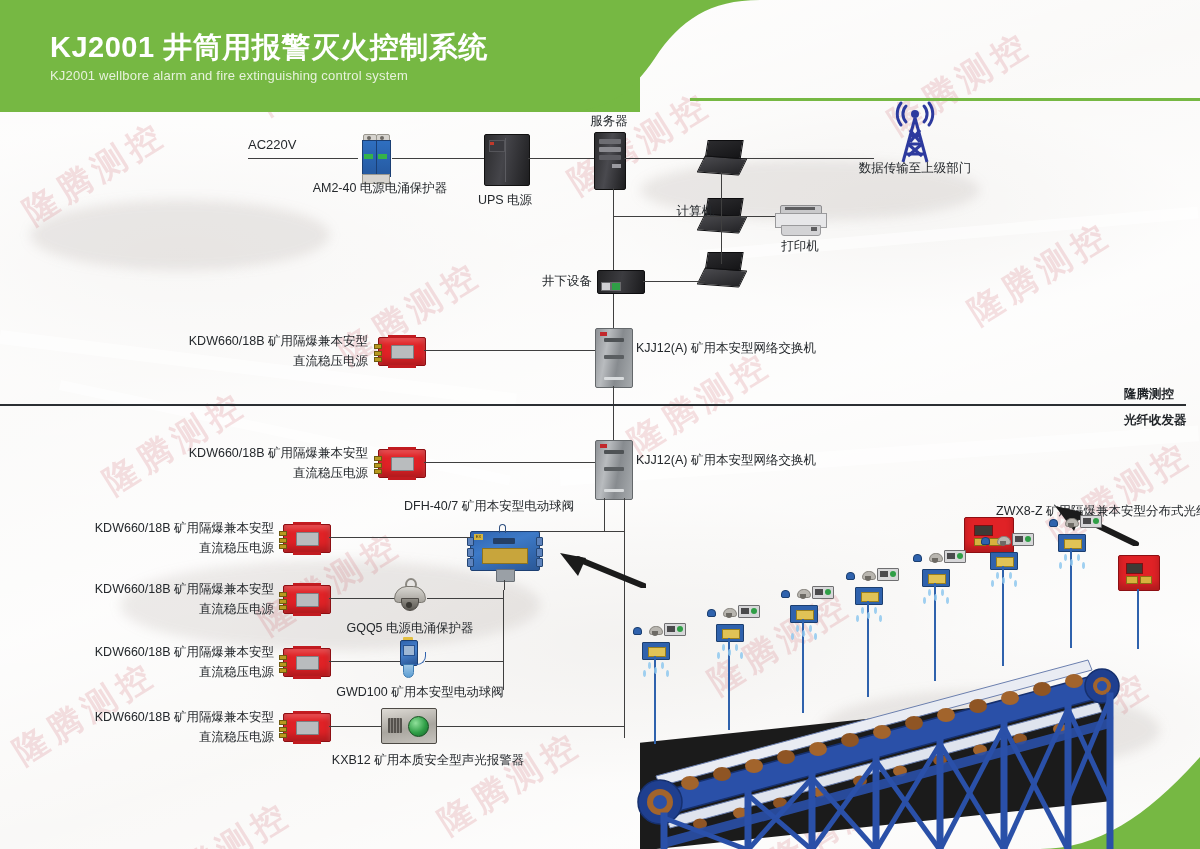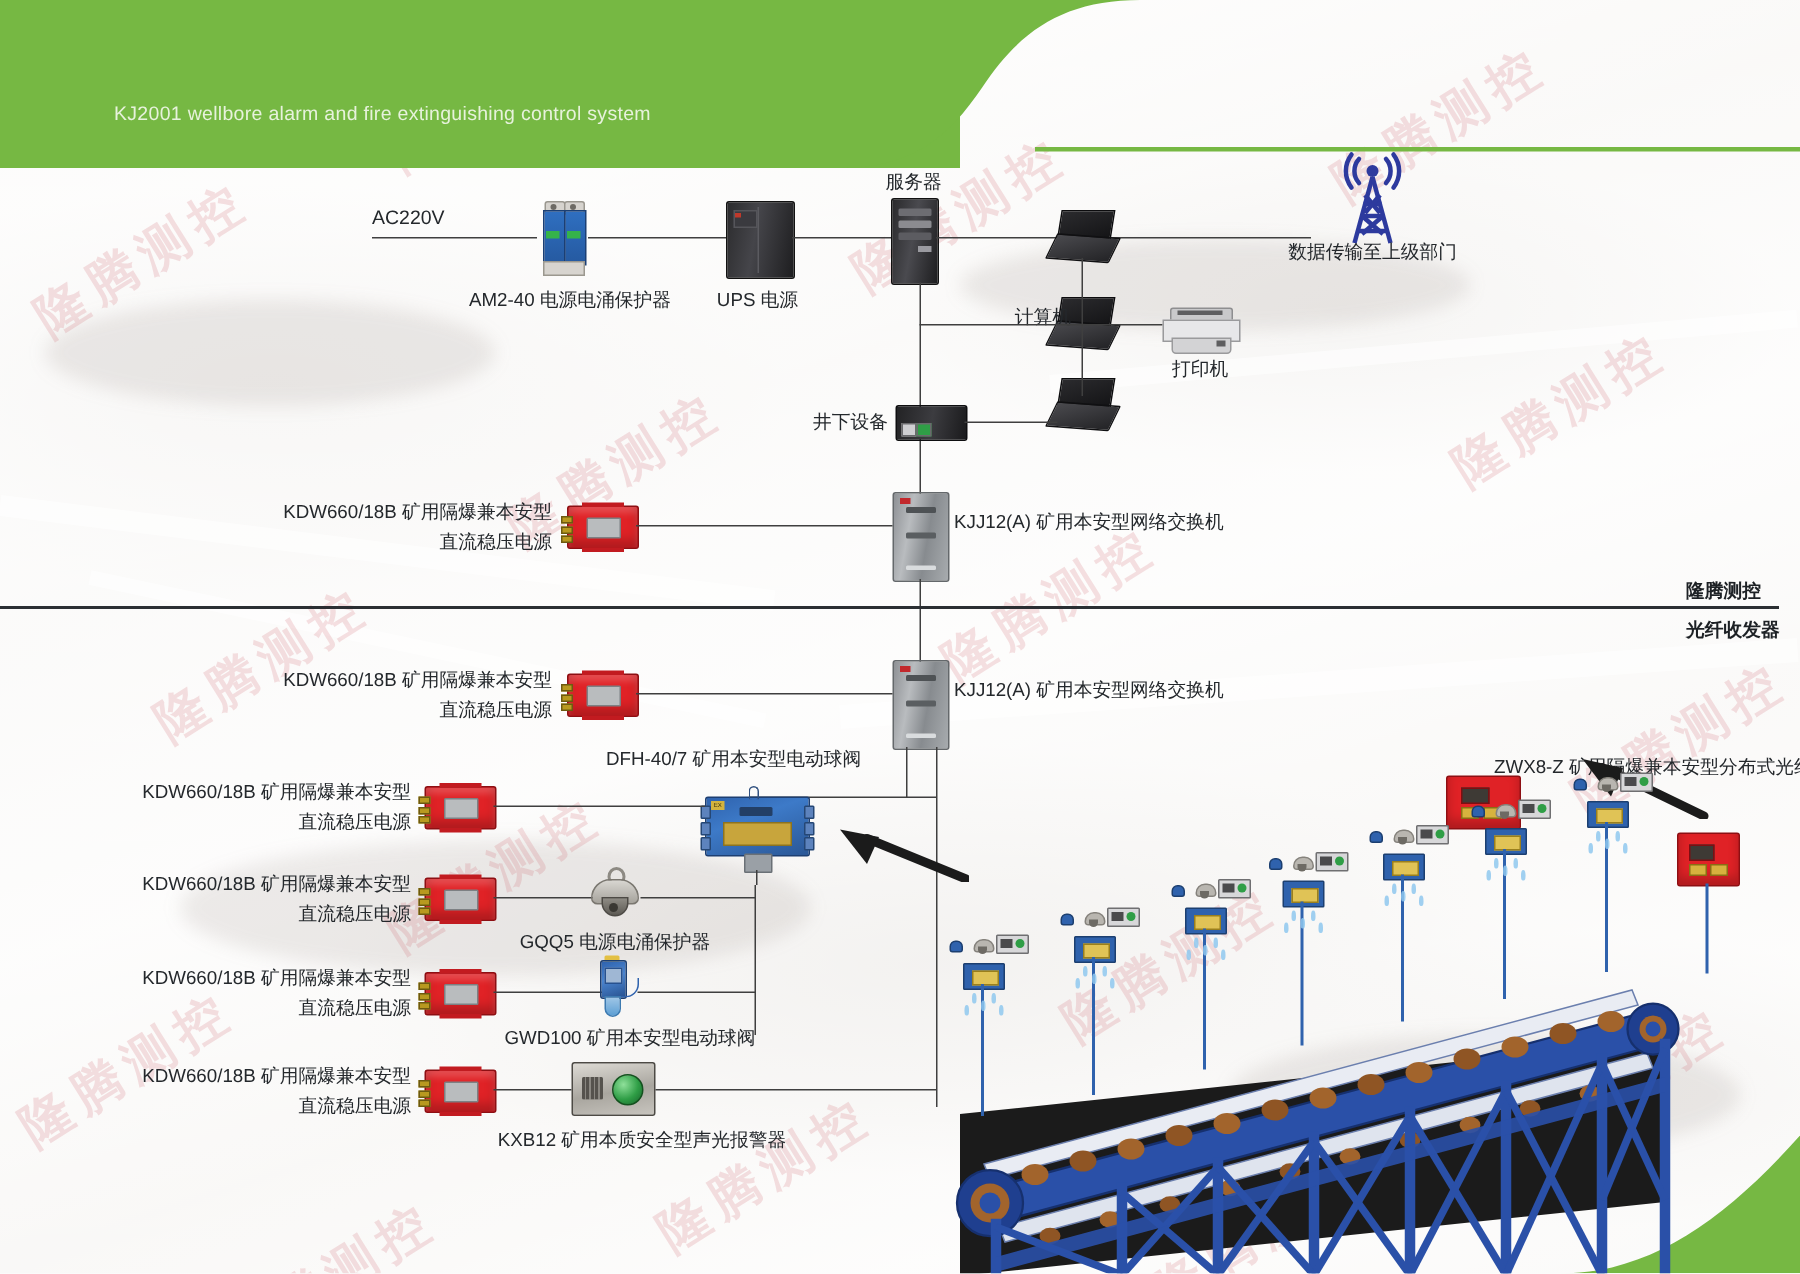--- a/index.html
+++ b/index.html
@@ -25,21 +25,21 @@
 
   
   .wm{position:absolute;color:rgba(200,70,80,.16);font-size:34px;font-weight:700;
       letter-spacing:6px;transform:rotate(-32deg);white-space:nowrap;user-select:none;}
 
   
   .hdr-green{position:absolute;left:0;top:0;width:640px;height:112px;background:var(--green,#76b843);}
   .hdr-curve{position:absolute;left:560px;top:0;width:200px;height:150px;overflow:hidden;}
   .hdr-line{position:absolute;left:690px;top:98px;height:3px;width:510px;background:var(--green,#76b843);}
   .hdr-title{position:absolute;left:50px;top:28px;color:#fff;font-size:29px;font-weight:700;letter-spacing:.5px;}
-  .hdr-sub{position:absolute;left:50px;top:68px;color:#e7f2dc;font-size:13px;letter-spacing:.2px;margin-left:26px;}
+  .hdr-sub{position:absolute;left:50px;top:68px;color:#e7f2dc;font-size:13px;letter-spacing:.2px;}
 
   .corner-green{position:absolute;right:0;bottom:0;width:160px;height:92px;overflow:hidden;}
 
   
   .ln{position:absolute;background:#3f3f3f;}
   .lnh{height:1.4px;}
   .lnv{width:1.4px;}
   .lb{position:absolute;font-size:12.5px;color:#24282c;white-space:nowrap;line-height:17px;}
   .lb.ctr{text-align:center;}
   .lb.rt{text-align:right;}
@@ -209,20 +209,21 @@
   <div class="wm" style="left:760px;top:800px;">隆腾测控</div>
   <div class="wm" style="left:140px;top:830px;">隆腾测控</div>
 
   <div class="hdr-green"></div>
   <div class="hdr-curve">
     <svg width="200" height="150" viewBox="0 0 200 150">
       <path d="M0,0 H200 V0 C150,0 120,20 95,58 C72,92 48,112 0,112 Z" fill="#76b843"></path>
     </svg>
   </div>
   <div class="hdr-line"></div>
+  <div class="hdr-title">KJ2001 井筒用报警灭火控制系统</div>
   <div class="hdr-sub">KJ2001 wellbore alarm and fire extinguishing control system</div>
 
   <div class="corner-green">
     <svg width="160" height="92" viewBox="0 0 160 92">
       <path d="M160,0 V92 H0 C60,92 110,56 160,0 Z" fill="#76b843"></path>
     </svg>
   </div>
 
   <div class="lb" style="left:248px;top:136px;font-size:13px;">AC220V</div>
   <div class="ln lnh" style="left:248px;top:158px;width:110px;"></div>
@@ -231,21 +232,21 @@
     <div class="cap l"></div>
       <div class="cap r"></div>
     <div class="hole l"></div>
       <div class="hole r"></div>
     <div class="mod l"></div>
       <div class="mod r"></div>
     <div class="win l"></div>
       <div class="win r"></div>
     <div class="rail"></div>
   </div>
-  <div class="lb ctr" style="left:300px;top:192px;width:160px;">AM2-40 电源电涌保护器</div>
+  <div class="lb ctr" style="left:300px;top:180px;width:160px;">AM2-40 电源电涌保护器</div>
 
   <div class="ln lnh" style="left:392px;top:158px;width:92px;"></div>
 
   <div class="ups" style="left:484px;top:134px;">
     <div class="panel"></div>
       <div class="led"></div>
       <div class="seam"></div>
   </div>
   <div class="lb ctr" style="left:455px;top:192px;width:100px;">UPS 电源</div>
 

